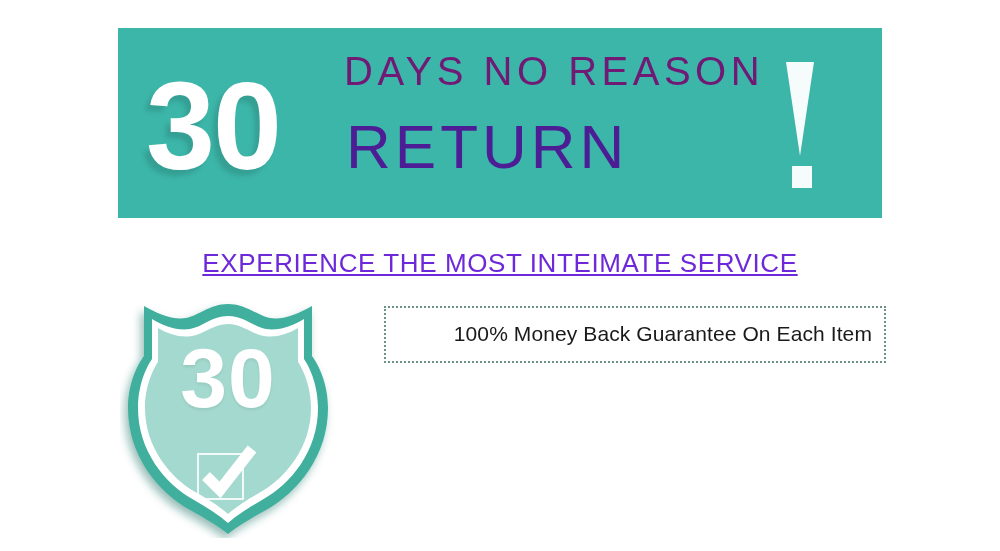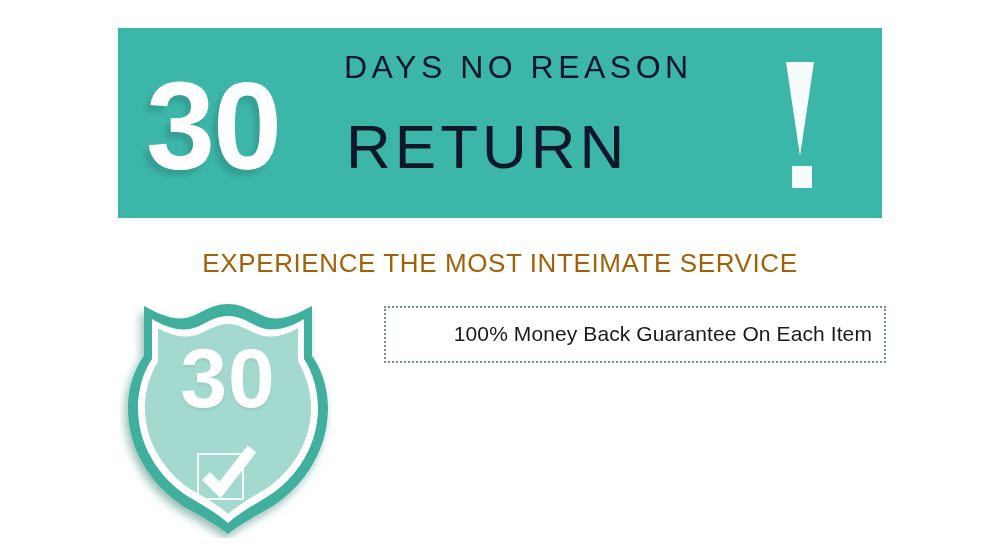--- a/index.html
+++ b/index.html
@@ -42,35 +42,35 @@
     color: #ffffff;
     letter-spacing: -2px;
     text-shadow: -5px 6px 5px rgba(0,0,0,0.13);
   }
   .banner-days {
     position: absolute;
     left: 226px;
     top: 23px;
     font-family: "Liberation Sans", sans-serif;
     font-weight: 300;
-    font-size: 32px;
-    line-height: 1;
-    color: #0f172a;
+    font-size: 40px;
+    line-height: 1;
+    color: #701a75;
     letter-spacing: 4.5px;
     white-space: nowrap;
   }
   .banner-return {
     position: absolute;
     left: 228px;
     top: 88px;
     font-family: "Liberation Sans", sans-serif;
     font-weight: 300;
     font-size: 62px;
     line-height: 1;
-    color: #0f172a;
+    color: #4c1d95;
     letter-spacing: 4px;
     white-space: nowrap;
   }
   
   .banner-excl {
     position: absolute;
     left: 648px;
     top: 34px;
     width: 70px;
     height: 130px;
@@ -98,22 +98,23 @@
   .subtitle {
     position: absolute;
     left: 0;
     top: 249px;
     width: 1000px;
     text-align: center;
     font-family: "Liberation Sans", sans-serif;
     font-weight: 400;
     font-size: 26px;
     line-height: 1.1;
-    color: #a16207;
+    color: #6d28d9;
     letter-spacing: 0.6px;
+    text-decoration: underline;
   }
 
   
   .shield {
     position: absolute;
     left: 120px;
     top: 296px;
     width: 216px;
     height: 242px;
   }

